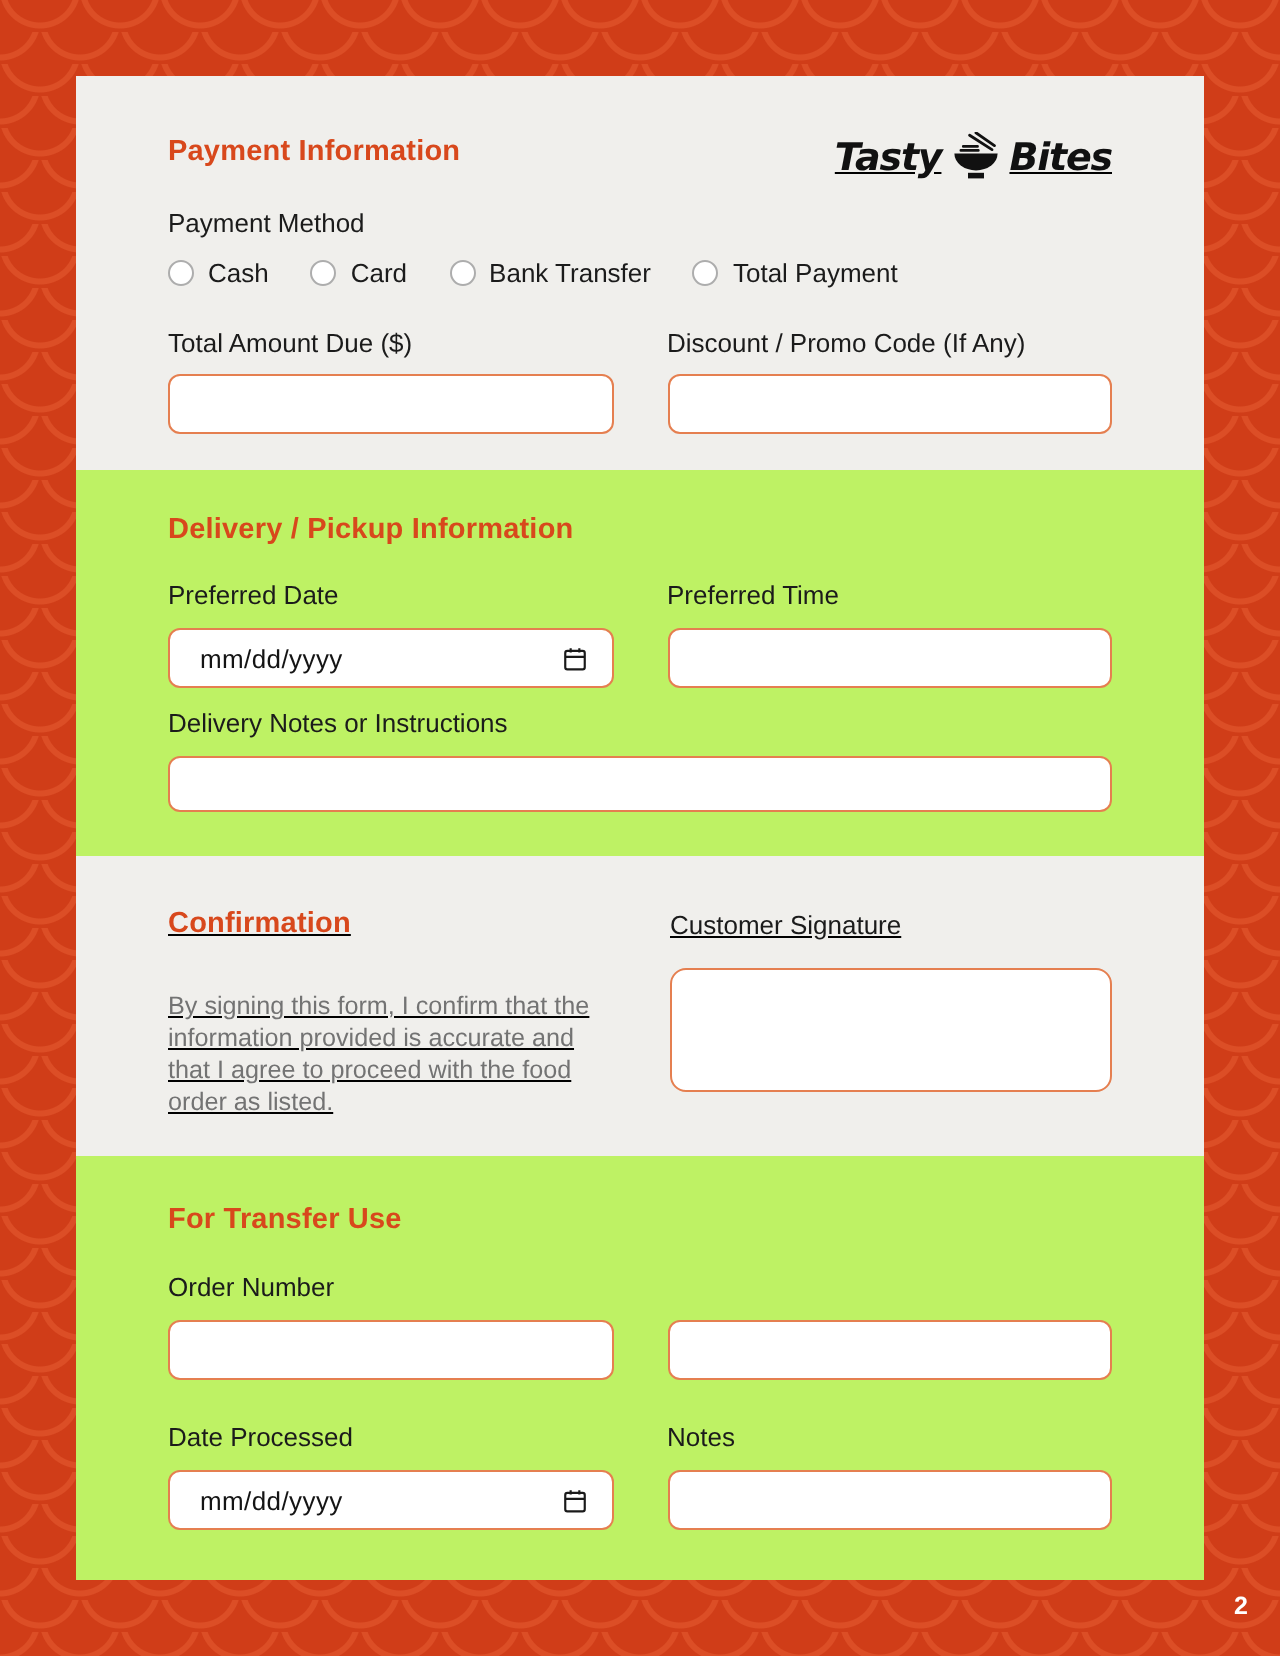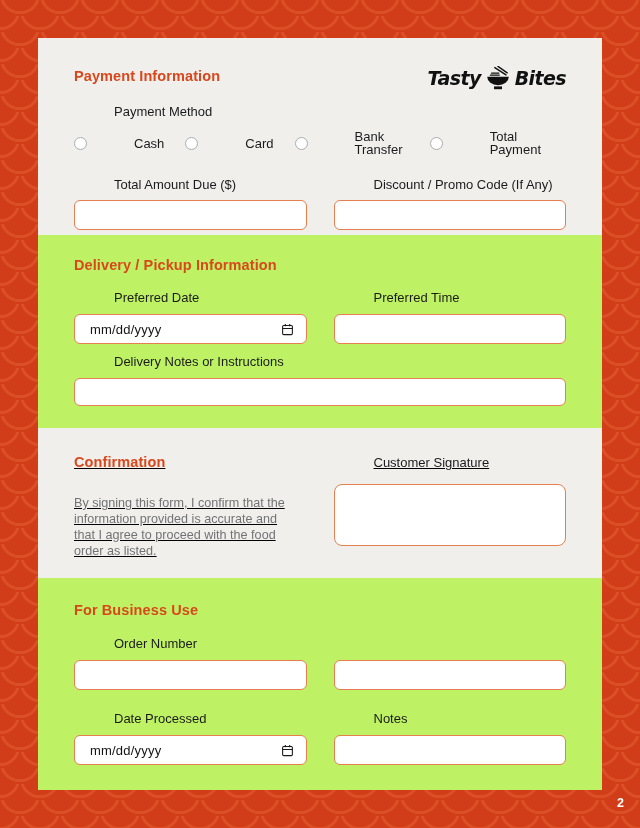--- a/index.html
+++ b/index.html
@@ -18,45 +18,45 @@
     overflow:hidden;
   }
 
   .card {
     position:absolute; left:38px; top:38px;
     width:564px; height:752px;
     background:#ffffff;
     overflow:hidden;
   }
 
-  .section { padding:0 36px; overflow:hidden; }
+  .section { padding:0 46px; overflow:hidden; }
   .sec-gray { background:#f0efec; }
   .sec-white { background:#bef264; }
 
   .sec-payment { height:197px; padding-top:30px; }
   .sec-delivery { height:193px; padding-top:22px; }
   .sec-confirm { height:150px; padding-top:26px;text-decoration:underline; }
   .sec-business { height:212px; padding-top:24px; }
 
   h2.sec-title {
     font-size:14.5px; line-height:17px; font-weight:bold;
     color:#d8481c; letter-spacing:0.1px;
   }
 
   .head-row { display:flex; justify-content:space-between; align-items:flex-start; }
 
-  .logo { display:flex; align-items:center; gap:4px; margin-top:-2px; }
+  .logo { display:flex; align-items:flex-end; gap:4px; margin-top:-2px;text-decoration:underline; }
   .logo .logo-text {
     font-family:"DejaVu Sans", sans-serif;
     font-weight:800; font-style:italic;
     font-size:19px; color:#111; letter-spacing:-0.6px;
   }
   .logo svg { display:block; }
 
-  .field-label { font-size:13px; line-height:13px; color:#1b1b1b;margin-left:40px; }
+  .field-label { font-size:13px; line-height:13px; color:#1b1b1b; }
 
   .grid2 { display:grid; grid-template-columns:1fr 1fr; column-gap:27px; }
 
   .ti {
     display:block; width:100%; height:30px;
     background:#fff; border:1.5px solid #e57f50; border-radius:6px;
     font-family:"Liberation Sans", sans-serif; font-size:13px; color:#141414;
     padding:0 12px; outline:none;
   }
 
@@ -182,21 +182,21 @@
           <p class="statement">By signing this form, I confirm that the information provided is accurate and that I agree to proceed with the food order as listed.</p>
         </div>
         <div>
           <div class="field-label pt2">Customer Signature</div>
           <div class="sig-box"></div>
         </div>
       </div>
     </div>
 
     <div class="section sec-white sec-business">
-      <h2 class="sec-title">For Business Use</h2>
+      <h2 class="sec-title">For Transfer Use</h2>
 
       <div class="grid2 mt18">
         <div class="field-label">Order Number</div>
       </div>
       <div class="grid2 mt10">
         <input class="ti" type="text" value="" style="">
         <input class="ti" type="text" value="" style="">
       </div>
 
       <div class="grid2 mt22">

